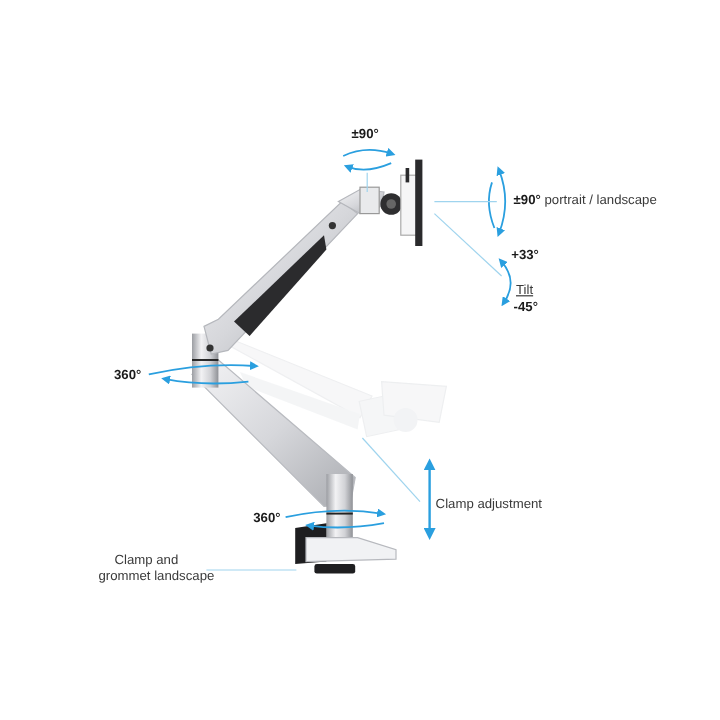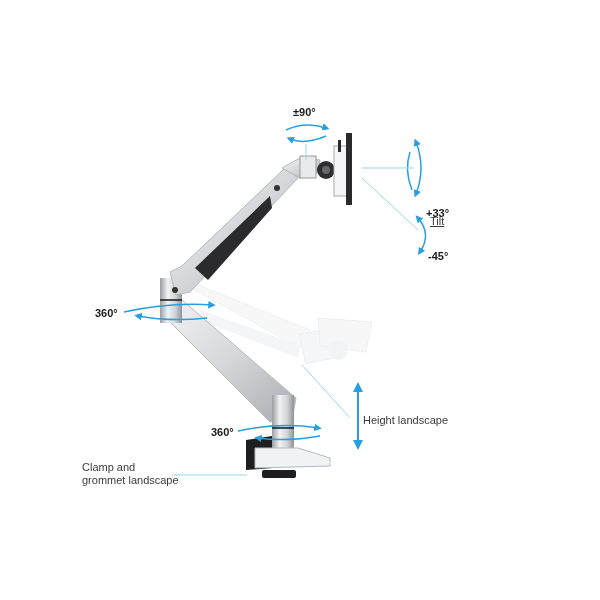--- a/index.html
+++ b/index.html
@@ -1,21 +1,21 @@
 <!DOCTYPE html>
 <html><head>
   <meta charset="utf-8">
   <style>
     html, body { margin: 0; padding: 0; background: #ffffff; }
     body { width: 600px; height: 600px; position: relative; overflow: hidden;
            font-family: "Liberation Sans", "DejaVu Sans", sans-serif; color: #333; }
     #stage { position: absolute; left: 0; top: 0; width: 600px; height: 512px; }
     .label { position: absolute; font-size: 11px; color: #3a3a3a; white-space: nowrap; line-height: 13px; }
     .deg { font-weight: bold; color: #1a1a1a; font-size: 11px; }
-    .center { }
+    .center { text-align: center; }
   </style>
 </head>
 <body>
 
 <div id="stage">
   <svg width="600" height="600" viewBox="0 0 600 600">
     <defs>
       <linearGradient id="alu" x1="0" y1="0" x2="1" y2="1">
         <stop offset="0" stop-color="#f4f4f6"></stop>
         <stop offset="0.5" stop-color="#d6d7db"></stop>
@@ -94,27 +94,31 @@
     </g>
     <g>
       <line x1="358" y1="387" x2="358" y2="445" stroke="#2a9fdf" stroke-width="2" marker-start="url(#ah)" marker-end="url(#ah)"></line>
       <line x1="302" y1="365" x2="350" y2="418" stroke="#9fd4ee" stroke-width="1"></line>
     </g>
     <line x1="172" y1="475" x2="247" y2="475" stroke="#9fd4ee" stroke-width="1"></line>
   </svg>
 
   <span class="label deg" style="left:293px; top:106px;">±90°</span>
 
+  <span class="label" style="left:428px; top:161px;">
+    <span class="deg">±90°</span>
+    <span>portrait / landscape</span>
+  </span>
 
   <span class="label deg" style="left:426px; top:207px;">+33°</span>
-  <span class="label" style="left:430px; top:215px;text-decoration:underline;">Tilt</span>
+  <span class="label" style="left:430px; top:236px;text-decoration:underline;">Tilt</span>
   <span class="label deg" style="left:428px; top:250px;">-45°</span>
 
   <span class="label deg" style="left:95px; top:307px;">360°</span>
   <span class="label deg" style="left:211px; top:426px;">360°</span>
 
-  <span class="label" style="left:363px; top:414px;">Height landscape</span>
+  <span class="label" style="left:363px; top:414px;">Clamp adjustment</span>
 
   <div class="label center" style="left:82px; top:461px; width:80px;">
     <div>Clamp and</div>
     <div>grommet landscape</div>
   </div>
 </div>
 
 </body></html>

